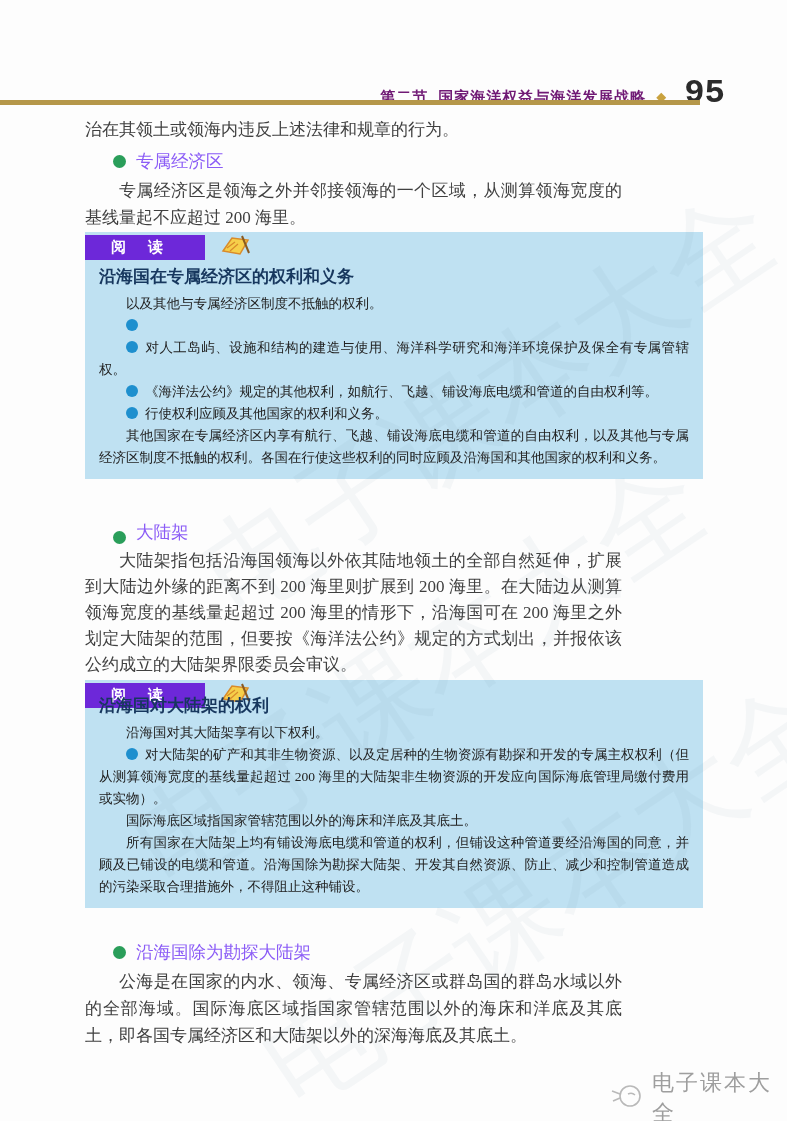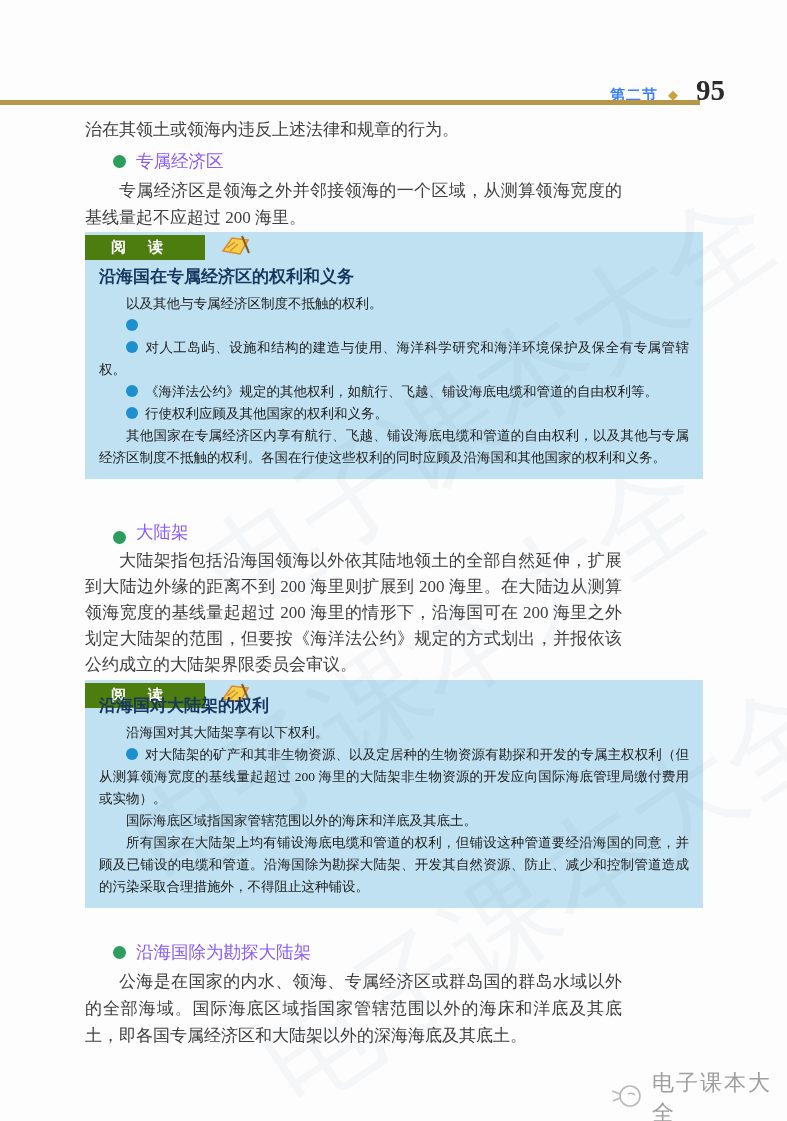--- a/index.html
+++ b/index.html
@@ -20,32 +20,32 @@
     top: 74px; left: 0; right: 62px;
     display: flex;
     justify-content: flex-end;
     align-items: baseline;
     gap: 10px;
   }
   .header-title {
     font-family: "Liberation Sans", "DejaVu Sans", sans-serif;
     font-weight: bold;
     font-size: 15px;
-    color: #3b82f6;
+    color: #701a75;
     letter-spacing: 1px;
   }
   .header-diamond {
     color: #c9a23f;
     font-size: 13px;
     transform: translateY(-1px);
   }
   .page-number {
-    font-family: Liberation Serif, serif;
-    font-weight: bold;
-    font-size: 29px;
+    font-family: Liberation Mono, monospace;
+    font-weight: bold;
+    font-size: 34px;
     color: #2b2b2b;
     margin-left: 8px;
   }
   .gold-rule {
     position: absolute;
     top: 100px; left: 0;
     width: 700px; height: 5px;
     background: #b5974a;
   }
 
@@ -85,21 +85,21 @@
     width: 618px;
     background: #bfe1f2;
     padding: 0 14px 10px 14px;
   }
   .tab-row {
     display: flex;
     align-items: center;
     margin-left: -14px;
   }
   .reading-tab {
-    background: #4d7c0f;
+    background: #6d28d9;
     color: #ffffff;
     font-family: "Liberation Sans", "DejaVu Sans", sans-serif;
     font-weight: bold;
     font-size: 15px;
     letter-spacing: 9px;
     padding: 3px 14px 3px 7px;
     min-width: 120px;
     text-align: center;
   }
   .book-icon { margin-left: 14px; }
@@ -160,20 +160,21 @@
     font-weight: 500;
   }
 </style>
 </head>
 <body>
 
 <div class="page">
 
   <div class="header-row">
     <span class="header-title">第二节</span>
+    <span class="header-title">国家海洋权益与海洋发展战略</span>
     <span class="header-diamond">◆</span>
     <span class="page-number">95</span>
   </div>
   <div class="gold-rule"></div>
 
   <div class="ghost" style="left:160px; top:330px;">电子课本大全</div>
   <div class="ghost" style="left:90px; top:600px;">电子课本大全</div>
   <div class="ghost" style="left:220px; top:820px;">电子课本大全</div>
 
   <p class="main-par" style="top:116px;">治在其领土或领海内违反上述法律和规章的行为。</p>

